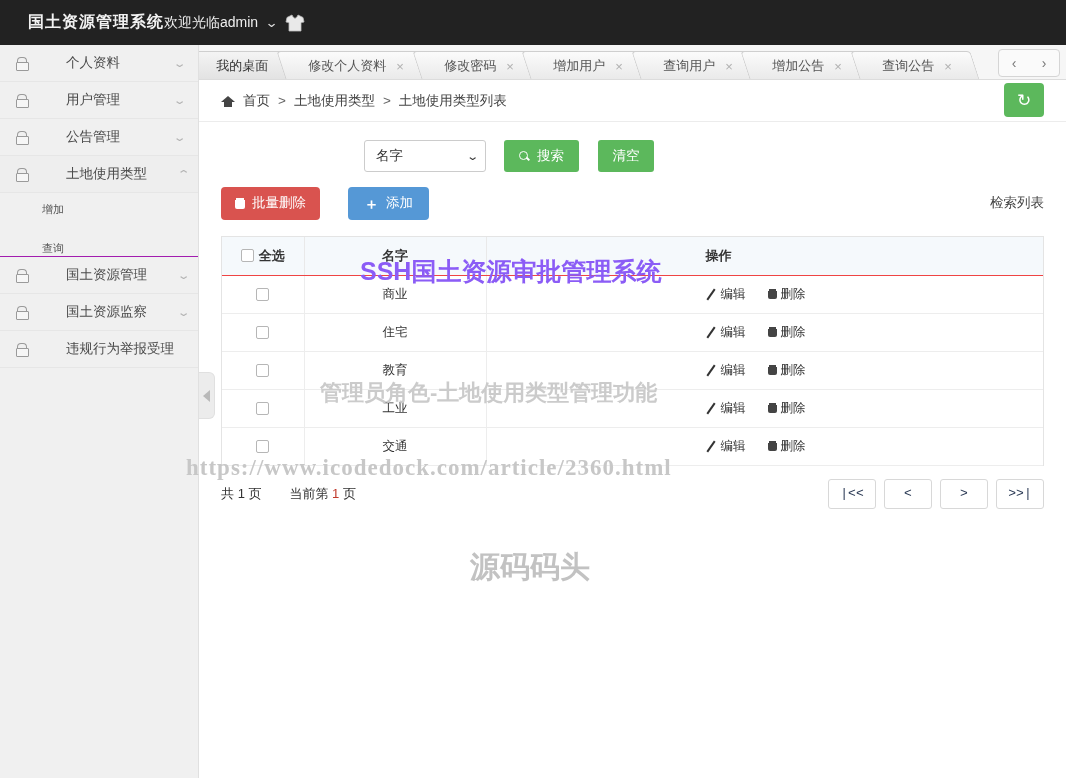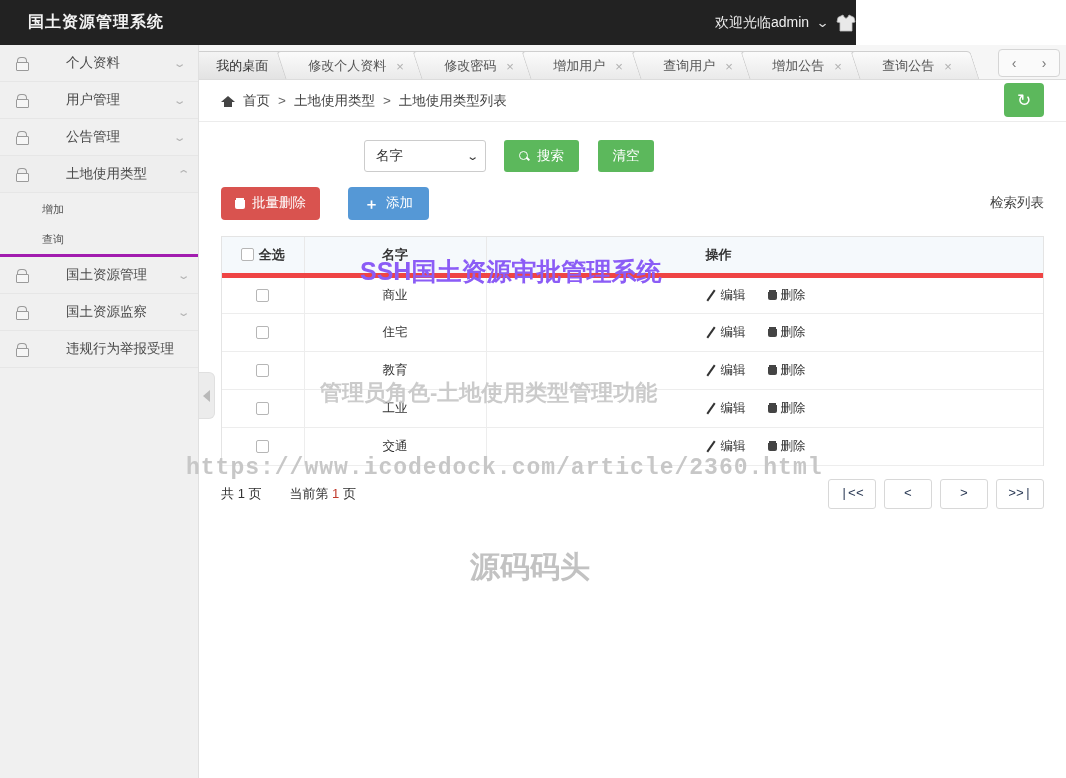--- a/index.html
+++ b/index.html
@@ -9,23 +9,23 @@
     font-family:"Liberation Sans","DejaVu Sans",sans-serif;
     font-size:13px;
     color:#333;
     background:#fff;
     overflow:hidden;
     position:relative;
   }
 
   
   .topbar{
-    position:absolute; left:0; top:0; width:856px; height:45px;
+    position:absolute; left:0; top:0; width:1066px; height:45px;
     background:#222222; color:#fff;
-    display:flex; align-items:center; justify-content:space-between;gap:12px;
+    display:flex; align-items:center; 
   }
   .brand{ font-size:16px; font-weight:bold; padding-left:28px; letter-spacing:1px; color:#f2f2f2;}
   .userbox{ display:flex; align-items:center; gap:8px; font-size:14px; color:#efefef;}
   .chev{ font-size:13px; color:#ddd; transform:scaleX(1.25); }
   .shirt-icon{ width:20px; height:18px; display:inline-block; position:relative; }
 
   
   .sidebar{
     position:absolute; left:0; top:45px; width:199px; height:733px;
     background:#f0f0f0; border-right:1px solid #e0e0e0;
@@ -38,21 +38,21 @@
   .side-item .lbl{ flex:1; margin-left:7px; white-space:nowrap;}
   .side-item.open{ background:#eeeeee; }
   .lock-icon{ width:11px;height:12px;position:relative;display:inline-block;flex:0 0 auto;}
   .lock-icon:before{content:"";position:absolute;left:1px;top:0;width:8px;height:6px;border:1.4px solid #9a9a9a;border-bottom:none;border-radius:4px 4px 0 0;}
   .lock-icon:after{content:"";position:absolute;left:0;top:5px;width:11px;height:7px;border:1.2px solid #9a9a9a;background:#f6f6f6;border-radius:1px;}
   .arrow{ color:#b3b3b3; font-size:11px; line-height:1; transform:scaleX(1.5);}
   .sub-item{
     height:32px; display:flex; align-items:center; padding-left:42px;
     color:#555; font-size:11px; cursor:pointer; background:#f0f0f0;
   }
-  .side-divider{ border-bottom:3px solid #a21caf; }
+  .side-divider{ border-bottom:1px solid #a21caf;align-items:flex-end; }
 
   
   .main{ position:absolute; left:199px; top:45px; width:867px; height:733px; background:#fff;}
 
   
   .tabrow{
     position:relative; height:35px; background:#f6f6f6;
     border-bottom:1px solid #dcdcdc; overflow:hidden;
   }
   .tabs-wrap{ position:absolute; left:0; top:0; height:35px; display:flex; align-items:flex-end;}
@@ -121,21 +121,21 @@
   .trash:before{content:"";position:absolute;left:0;top:2px;width:10px;height:9px;background:#fff;border-radius:0 0 2px 2px;}
   .trash:after{content:"";position:absolute;left:1px;top:0;width:8px;height:2px;background:#fff;}
   .plus{ font-size:15px;font-weight:bold;line-height:1;}
   .list-label{ position:absolute; right:22px; color:#444; font-size:13.5px;}
 
   
   .tablewrap{ margin:8px 22px 0 22px; border:1px solid #e4e4e4; border-bottom:none;}
   table{ width:100%; border-collapse:collapse; table-layout:fixed;}
   thead th{
     background:#f5f9fc; height:38px; font-size:13px; font-weight:bold; color:#333;
-    border-bottom:5px solid #ef4444; border-right:1px solid #e9e9e9; text-align:center;
+    border-bottom:1px solid #ef4444; border-right:1px solid #e9e9e9; text-align:center;
   }
   thead th:last-child{ border-right:none; }
   th.c-sel{ width:82px; }
   th.c-name{ width:182px; }
   tbody td{
     height:38px; border-bottom:1px solid #ededed; border-right:1px solid #ededed;
     text-align:center; font-size:12.5px; color:#333;
   }
   tbody td:last-child{ border-right:none; }
   .cb{
@@ -175,21 +175,21 @@
   }
 
   
   .wm{
     position:absolute; color:#c9c9c9; font-weight:bold; pointer-events:none;
     white-space:nowrap; z-index:4;
   }
   .wm1{ left:360px; top:255px; font-size:25px; color:#8b5cf6;}
   .wm2{ left:320px; top:378px; font-size:22px; color:#cbcbcb;}
   .wm3{ left:186px; top:455px; font-size:23px; color:#c7c7c7;
-        font-family:Liberation Mono, monospace; letter-spacing:1px;}
+        font-family:Liberation Serif, serif; letter-spacing:1px;}
   .wm4{ left:470px; top:547px; font-size:30px; color:#c2c2c2;}
 </style>
 </head>
 <body>
 
 <div class="topbar">
   <div class="brand">国土资源管理系统</div>
   <div class="userbox">
     <span>欢迎光临admin</span>
     <span class="chev">⌄</span>

